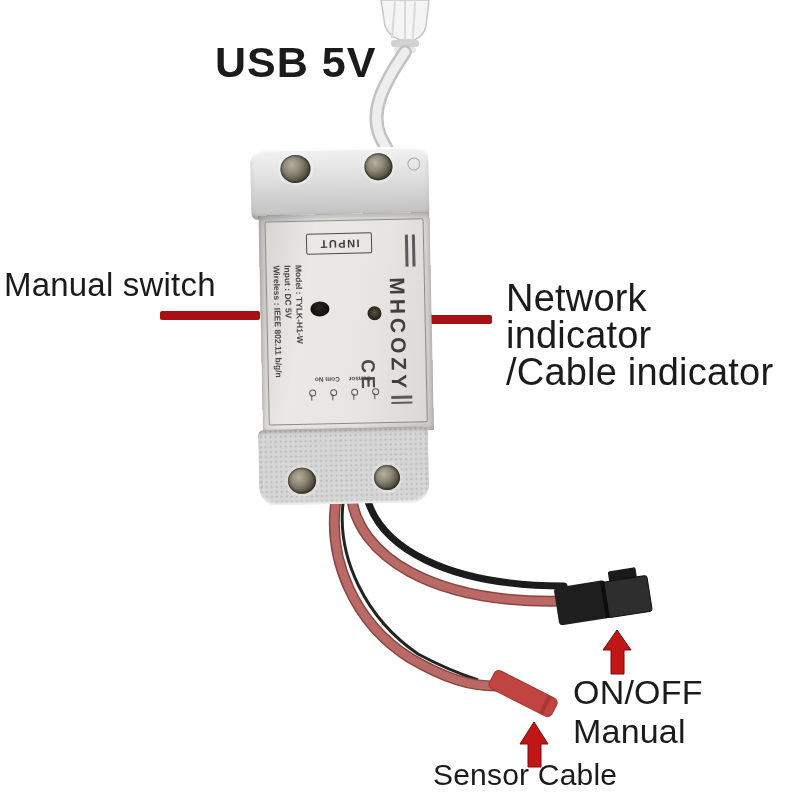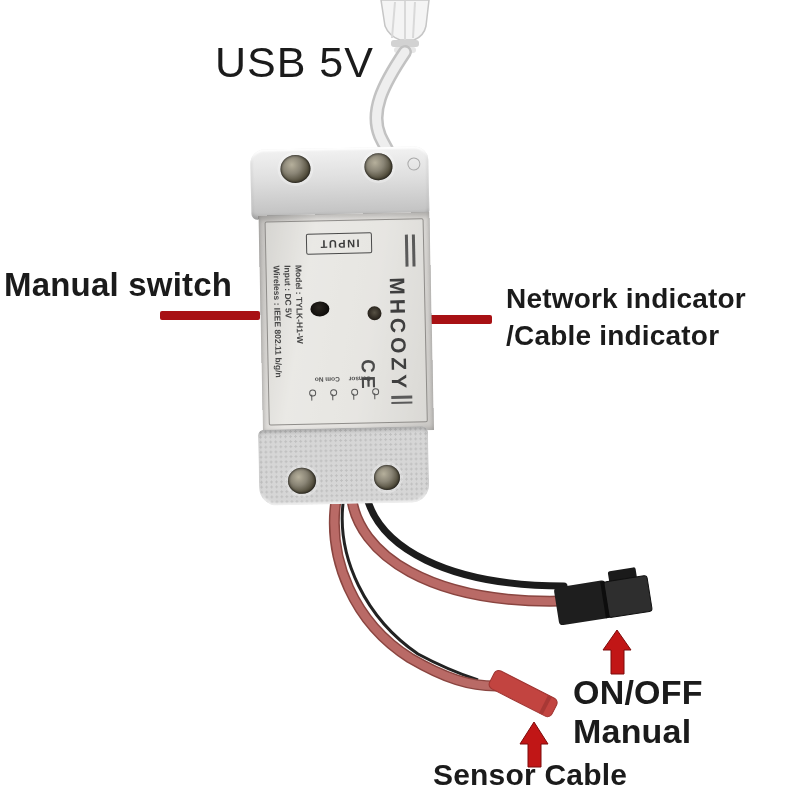--- a/index.html
+++ b/index.html
@@ -12,21 +12,21 @@
     --connector-red:#c24440;
     --text-color:#1b1b1b;
   }
   *{margin:0;padding:0;box-sizing:border-box;}
   html,body{background:#ffffff;}
   .canvas{
     position:relative;width:800px;height:800px;background:#ffffff;overflow:hidden;
     font-family:"Liberation Sans",sans-serif;color:var(--text-color);
   }
   .art{position:absolute;left:0;top:0;z-index:1;}
-  .label-text{position:absolute;z-index:4;font-weight:700;letter-spacing:.2px;}
+  .label-text{position:absolute;z-index:4;font-weight:400;letter-spacing:.2px;}
 
   
   .device{position:absolute;left:248px;top:146px;width:182px;height:362px;z-index:2;
     transform:rotate(-1.2deg);transform-origin:50% 0;}
   .cap-top{position:absolute;left:2px;top:2px;width:178px;height:70px;
     border-radius:14px 14px 6px 6px;
     background:linear-gradient(180deg,#f2f2f2 0%,#dedede 45%,#bfbfbf 100%);
     box-shadow:inset 0 -3px 4px rgba(0,0,0,.18), inset 0 2px 2px #ffffff;}
   .cap-bottom{position:absolute;left:4px;top:282px;width:170px;height:76px;
     border-radius:6px 6px 18px 18px;
@@ -66,23 +66,23 @@
   .terminal-row{position:absolute;left:37px;top:155px;width:74px;display:flex;gap:9px;
     justify-content:center;transform:rotate(180deg);font-size:6.5px;font-weight:700;color:#4a4a4a;white-space:nowrap;}
   .pins{position:absolute;left:40px;top:168px;width:68px;display:flex;justify-content:space-between;}
   .pin{width:5px;height:11px;position:relative;}
   .pin::before{content:"";position:absolute;left:0;top:0;width:5px;height:5px;border:1px solid #555;border-radius:50%;}
   .pin::after{content:"";position:absolute;left:2px;top:5px;width:1px;height:6px;background:#555;}
   .bars-bottom{position:absolute;left:122px;top:176px;display:flex;flex-direction:column;gap:3px;}
   .bars-bottom i{display:block;width:21px;height:2.5px;background:#5a5a5a;}
 
   
-  .usb-label{left:215px;top:38px;font-size:43px;font-weight:400;letter-spacing:1px;}
+  .usb-label{left:215px;top:38px;font-size:43px;font-weight:700;letter-spacing:1px;}
   .manual-label{left:4px;top:266px;font-size:33px;}
-  .network-label{left:506px;top:280px;font-size:28px;line-height:37px;}
+  .network-label{left:506px;top:280px;font-size:38px;line-height:37px;}
   .onoff-label{left:573px;top:673px;font-size:34px;}
   .sensor-label{left:433px;top:758px;font-size:30px;}
 </style>
 </head>
 <body>
 
 <div class="canvas">
 
   <svg class="art" width="800" height="800" viewBox="0 0 800 800">
 

